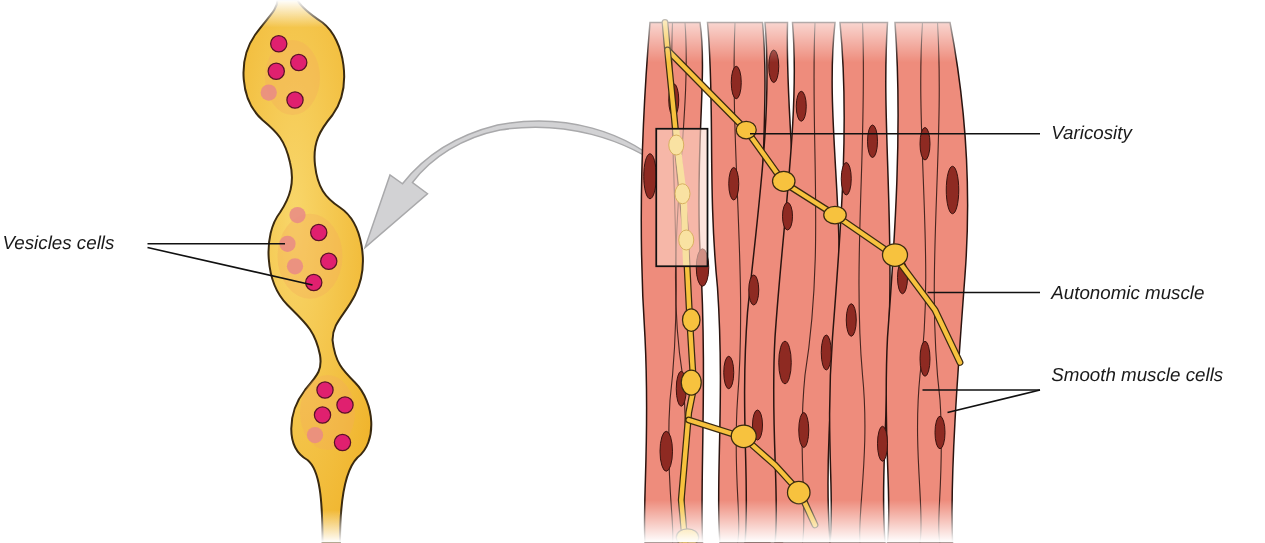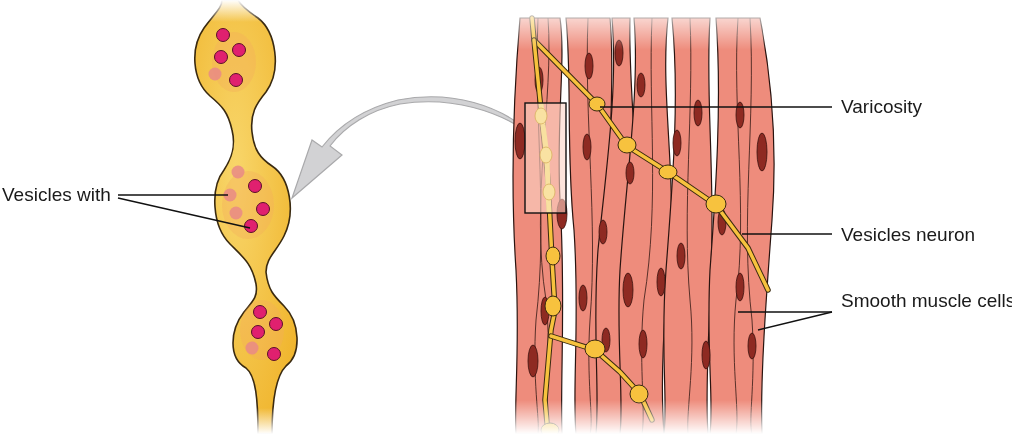--- a/index.html
+++ b/index.html
@@ -1,18 +1,18 @@
 <!DOCTYPE html>
 <html><head>
 <meta charset="utf-8">
 <style>
   html,body{margin:0;padding:0;background:#ffffff;}
   body{width:1012px;height:434px;position:relative;overflow:hidden;font-family:"Liberation Sans",sans-serif;}
   svg.diagram{position:absolute;left:0;top:0;}
-  .label{position:absolute;font-size:19px;color:#1a1a1a;line-height:18px;white-space:nowrap;}
+  .label{position:absolute;font-size:15px;color:#1a1a1a;line-height:18px;white-space:nowrap;font-style:italic;}
 </style>
 </head>
 <body>
 
 <svg class="diagram" width="1012" height="434" viewBox="0 0 1012 434">
   <defs>
     <linearGradient id="fadeTop" x1="0" y1="0" x2="0" y2="1">
       <stop offset="0" stop-color="#fff" stop-opacity="1"></stop>
       <stop offset="1" stop-color="#fff" stop-opacity="0"></stop>
     </linearGradient>
@@ -156,17 +156,17 @@
 
   <g stroke="#111" stroke-width="1.3">
     <line x1="600" y1="107" x2="832" y2="107"></line>
     <line x1="742" y1="234" x2="832" y2="234"></line>
     <line x1="738" y1="312" x2="832" y2="312"></line>
     <line x1="758" y1="330" x2="832" y2="312"></line>
   </g>
 </svg>
 
 <div class="label" style="left:2px;top:186px;">
-  <div>Vesicles with</div>
+  <div>Vesicles cells</div>
 </div>
 <div class="label" style="left:841px;top:98px;">Varicosity</div>
-<div class="label" style="left:841px;top:226px;">Vesicles neuron</div>
+<div class="label" style="left:841px;top:226px;">Autonomic muscle</div>
 <div class="label" style="left:841px;top:292px;">Smooth muscle cells</div>
 
 </body></html>

